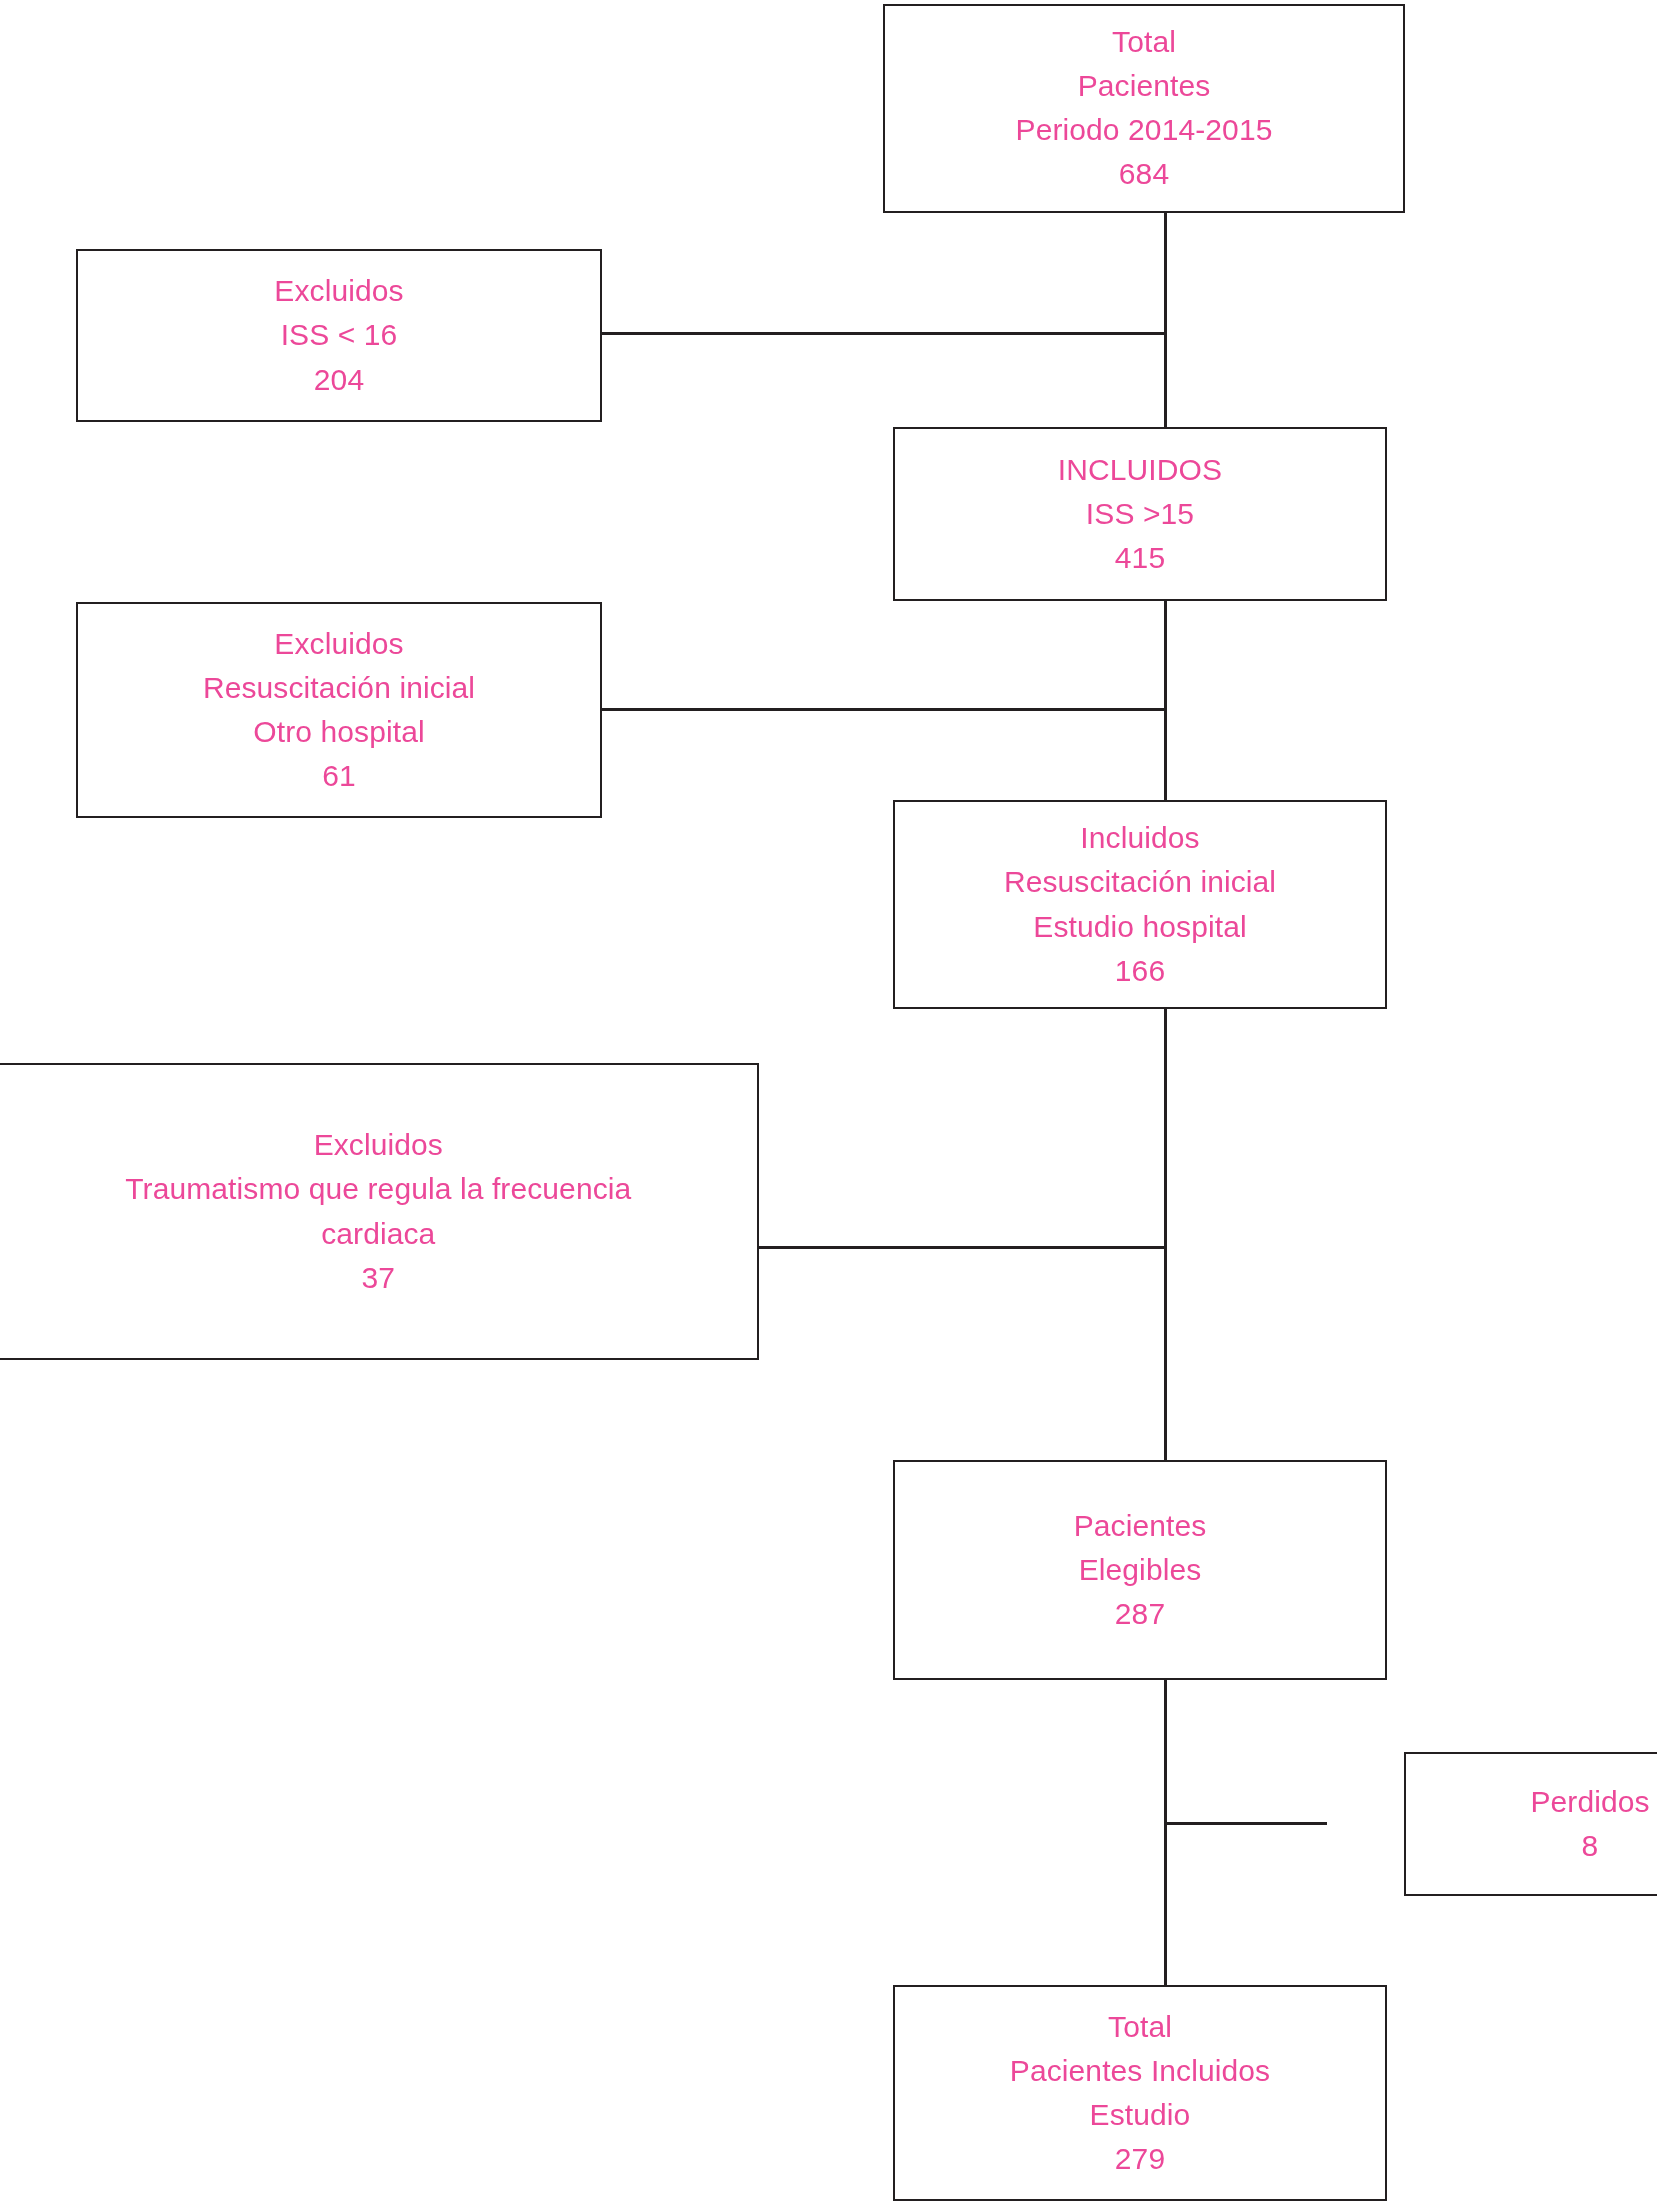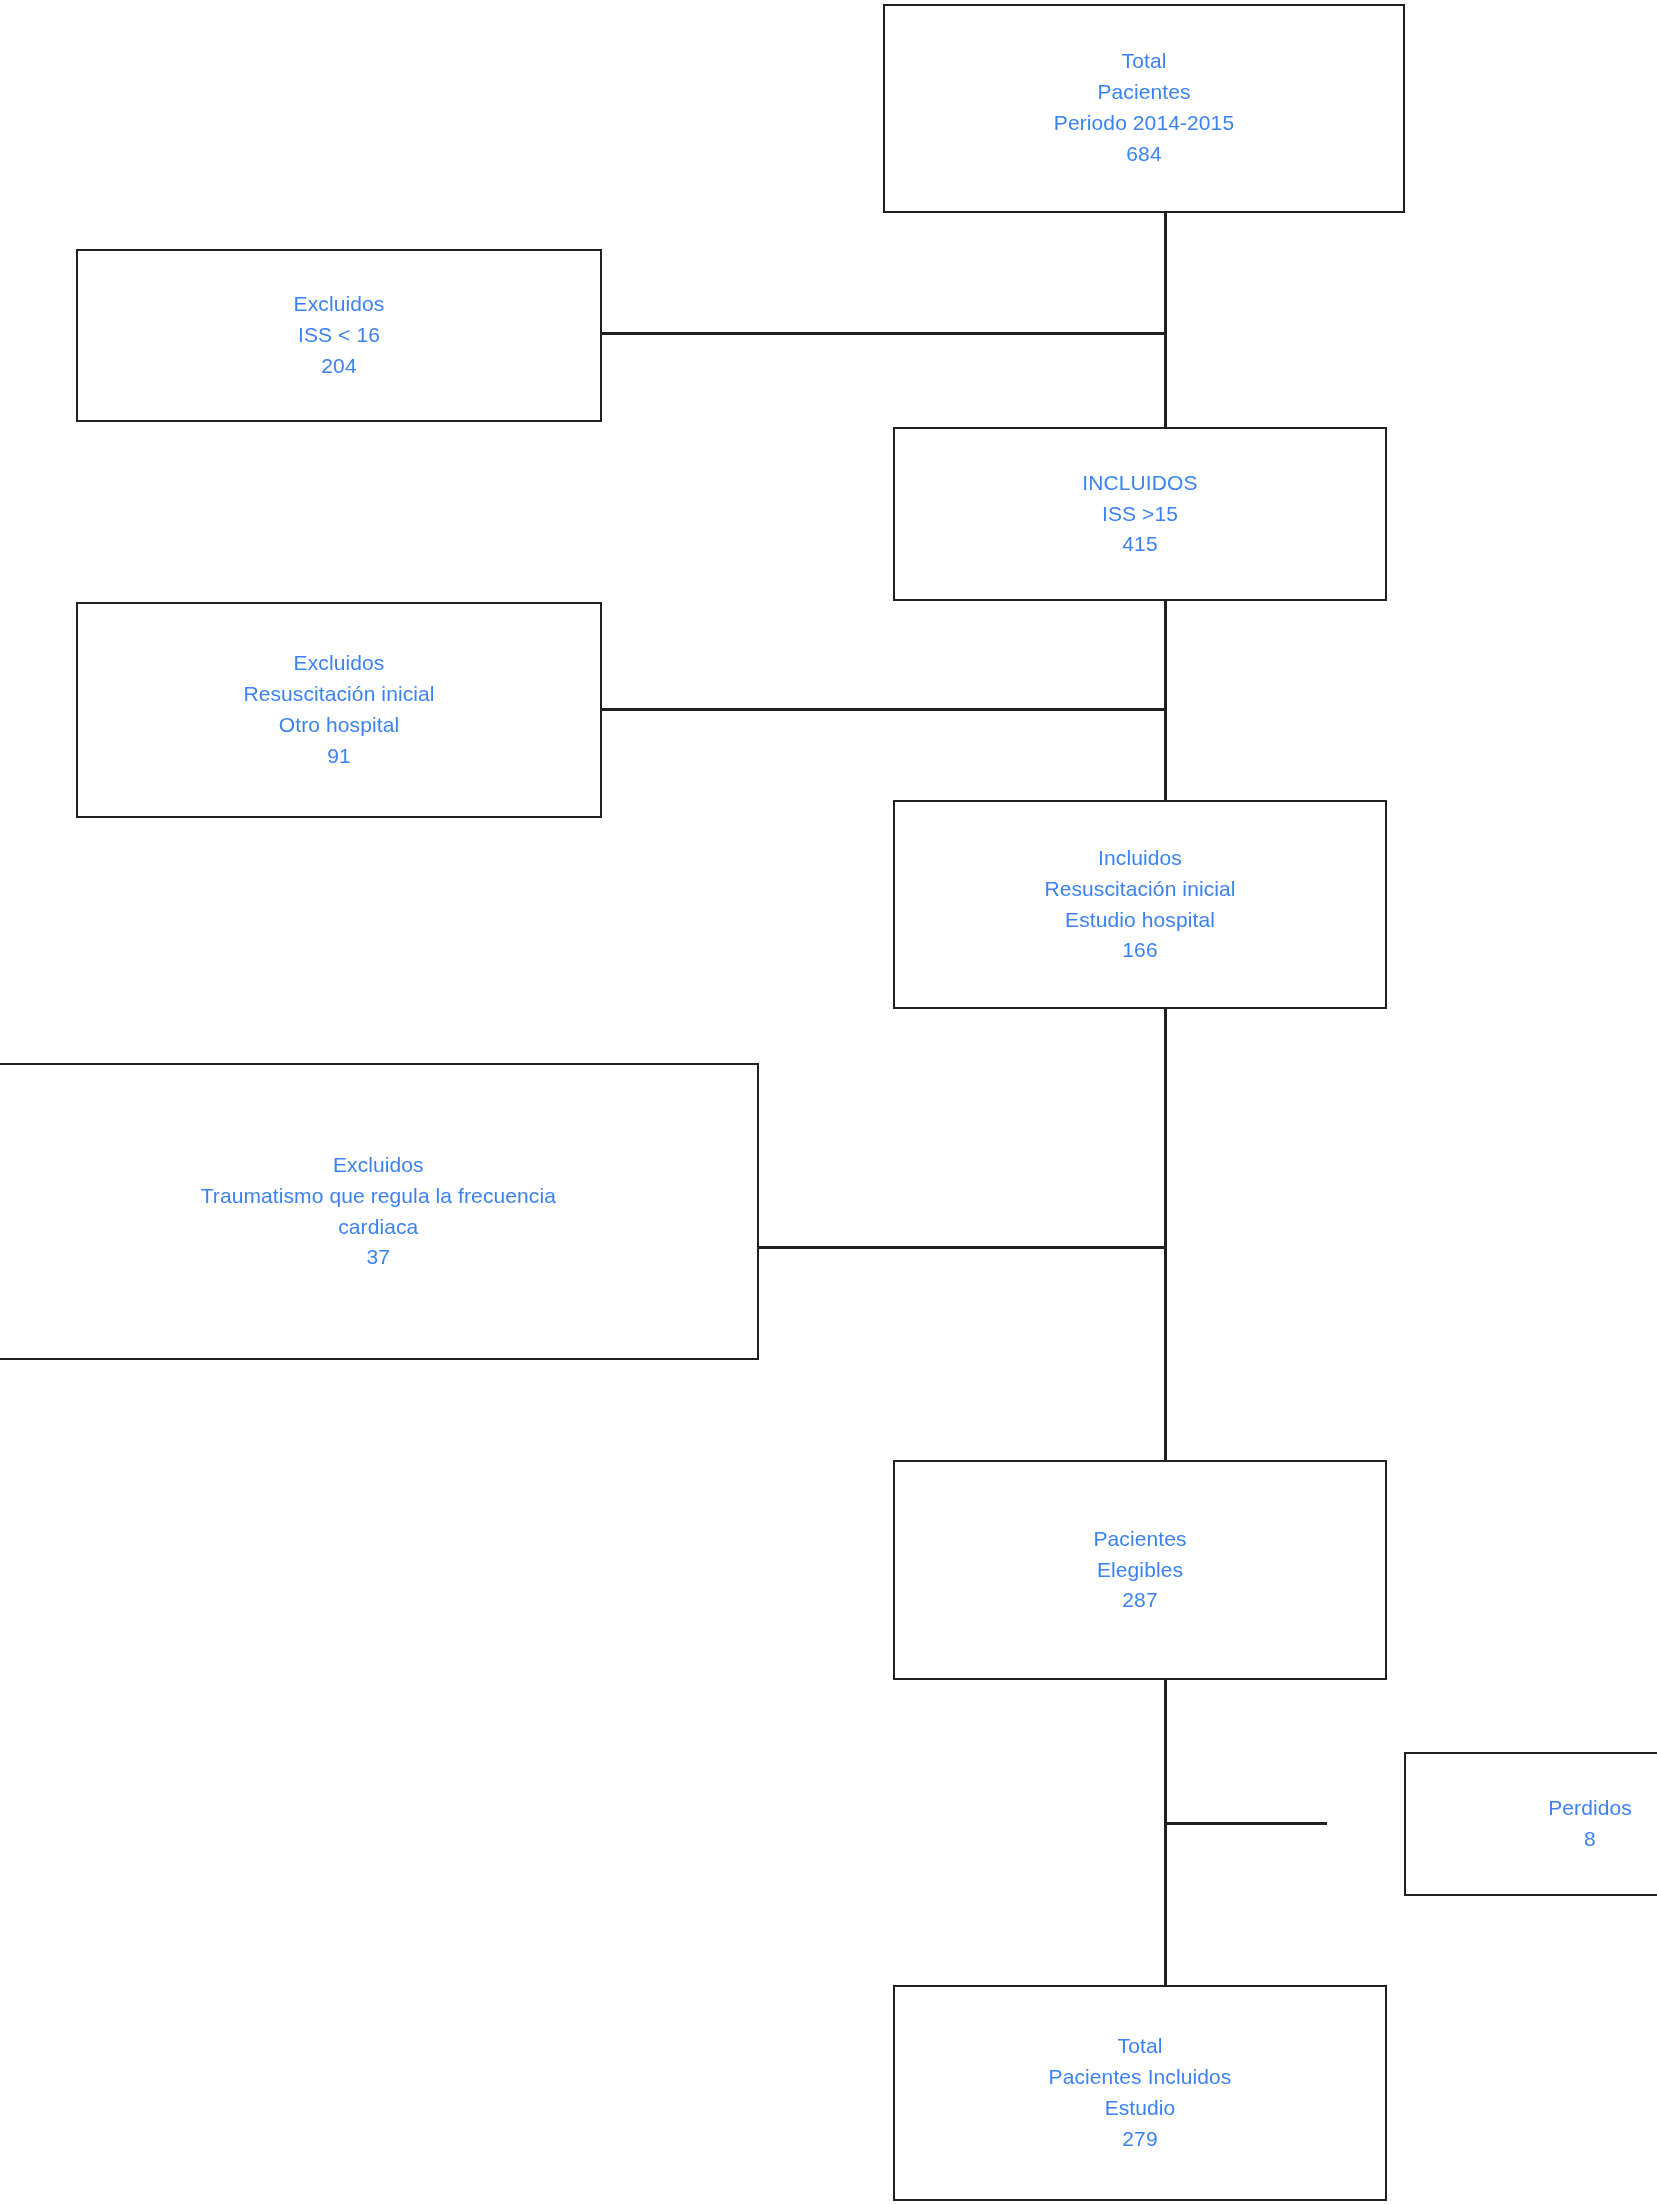--- a/index.html
+++ b/index.html
@@ -24,25 +24,25 @@
     display: flex;
     flex-direction: column;
     align-items: center;
     justify-content: center;
     text-align: center;
     color: #000000;
     z-index: 2;
   }
   .node .line {
     display: block;
-    font-size: 21px;
+    font-size: 30px;
     line-height: 1.47;
     letter-spacing: 0.1px;
     white-space: nowrap;
-    color: #3b82f6;
+    color: #ec4899;
   }
   .connector {
     position: absolute;
     background: #231f20;
     z-index: 1;
   }
   .v-line { width: 2.9px; }
   .h-line { height: 2.9px; }
 </style>
 </head>
@@ -82,21 +82,21 @@
   <div class="node" style="left:893px; top:427px; width:494px; height:174px;">
     <span class="line">INCLUIDOS</span>
     <span class="line">ISS &gt;15</span>
     <span class="line">415</span>
   </div>
 
   <div class="node" style="left:76px; top:602px; width:526px; height:216px;">
     <span class="line">Excluidos</span>
     <span class="line">Resuscitación inicial</span>
     <span class="line">Otro hospital</span>
-    <span class="line">91</span>
+    <span class="line">61</span>
   </div>
 
   <div class="node" style="left:893px; top:800px; width:494px; height:209px;">
     <span class="line">Incluidos</span>
     <span class="line">Resuscitación inicial</span>
     <span class="line">Estudio hospital</span>
     <span class="line">166</span>
   </div>
 
   <div class="node" style="left:-2.2px; top:1063px; width:761px; height:297px;">

